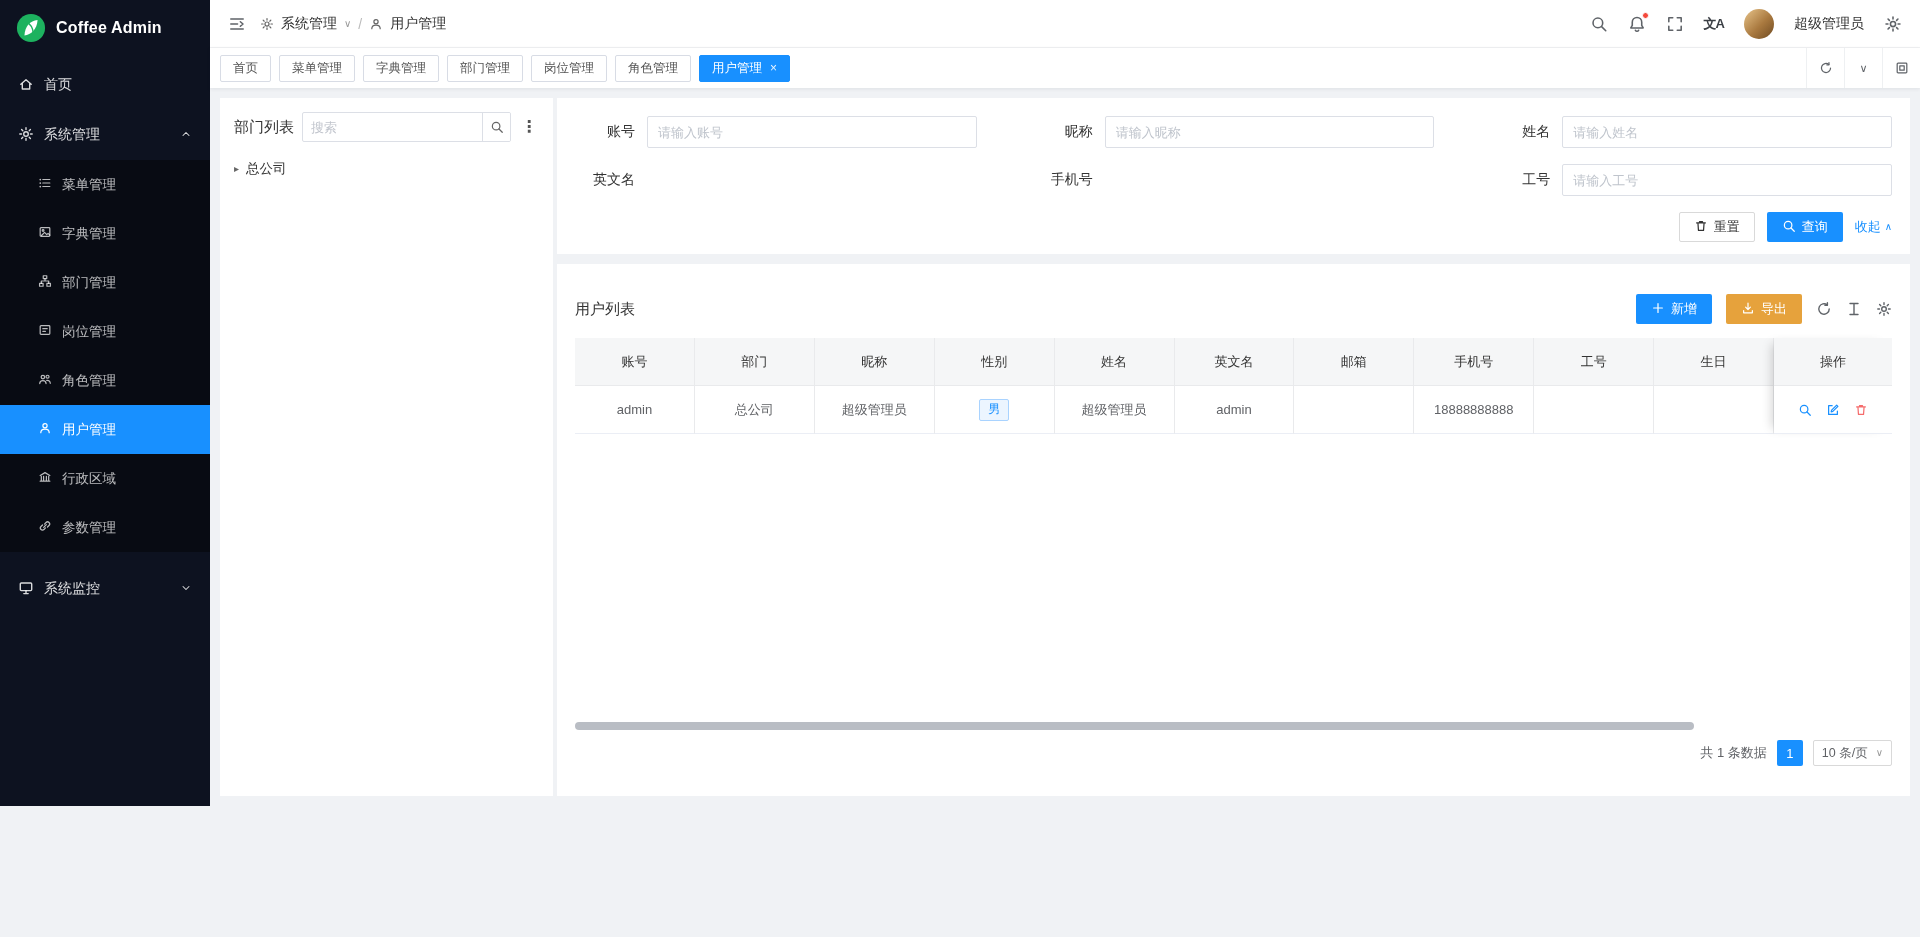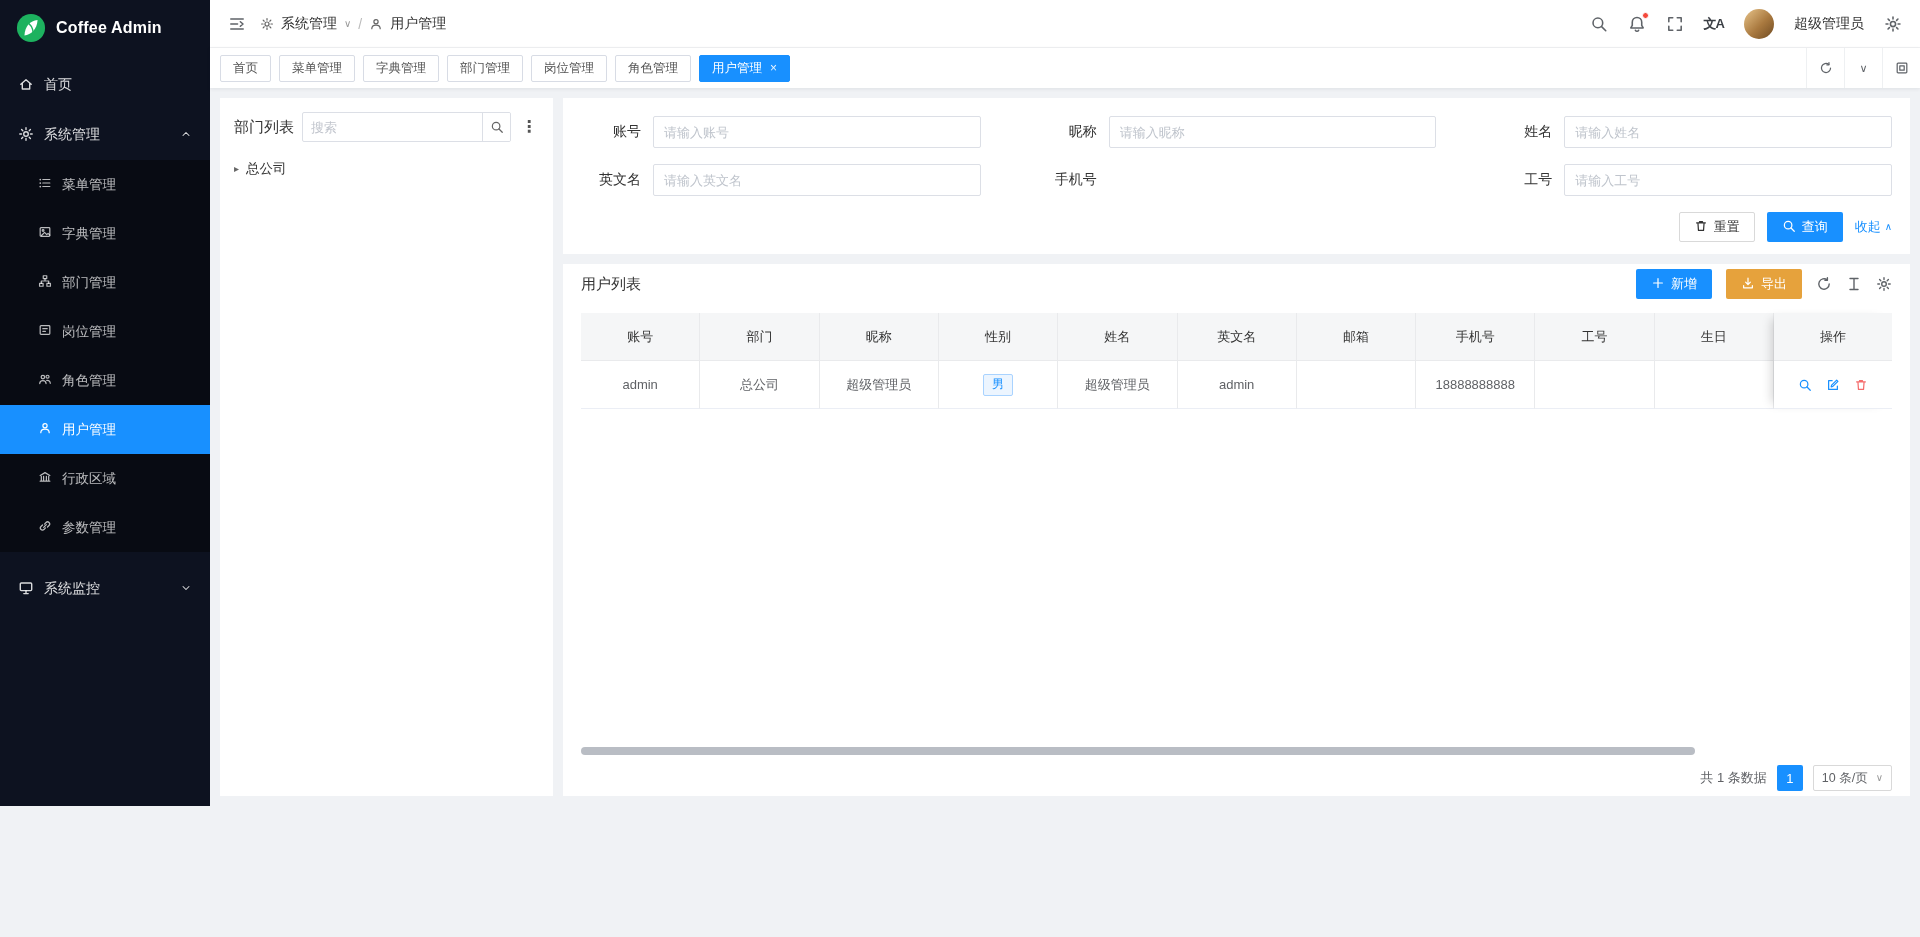--- a/index.html
+++ b/index.html
@@ -42,21 +42,21 @@
 
   
   .tabbar{height:40px;background:#fff;display:flex;align-items:center;padding-left:10px;box-shadow:0 1px 4px rgba(0,21,41,.08);flex-shrink:0;position:relative;z-index:2}
   .tab{height:27px;display:flex;align-items:center;gap:8px;padding:0 12px;border:1px solid #d8dce5;border-radius:2px;background:#fff;color:#555;font-size:12.5px;margin-right:8px;cursor:pointer;white-space:nowrap}
   .tab.active{background:#1890ff;border-color:#1890ff;color:#fff}
   .tab .x{font-size:12px;opacity:.9}
   .tab-tools{margin-left:auto;display:flex;align-items:stretch;height:100%}
   .ttool{width:38px;display:flex;align-items:center;justify-content:center;border-left:1px solid #eef0f2;color:#5f6368;cursor:pointer}
 
   
-  .content{flex:1;display:flex;gap:10px;padding:10px;min-height:0}
+  .content{flex:1;display:flex;gap:4px;padding:10px;min-height:0}
   .dept-panel{width:333px;background:#fff;padding:14px;display:flex;flex-direction:column;flex-shrink:0}
   .dept-head{display:flex;align-items:center;gap:8px}
   .dept-title{font-size:15px;color:#333;white-space:nowrap;font-weight:500}
   .dept-search{flex:1;height:30px;border:1px solid #dcdfe6;border-radius:2px;display:flex;align-items:center;overflow:hidden}
   .dept-search input{flex:1;border:none;outline:none;padding:0 8px;font-size:13px;color:#333;min-width:0;font-family:inherit}
   .dept-search input::placeholder{color:#c0c4cc}
   .dept-search .sbtn{width:28px;height:100%;display:flex;align-items:center;justify-content:center;border-left:1px solid #dcdfe6;color:#666;cursor:pointer;background:#fff}
   .dots{color:#555;font-size:16px;cursor:pointer;padding:0 2px;font-weight:bold}
   .tree{margin-top:16px}
   .tree-item{display:flex;align-items:center;gap:7px;font-size:13.5px;color:#333;cursor:pointer;padding:2px 0}
@@ -72,21 +72,21 @@
   .finput{flex:1;height:32px;border:1px solid #dcdfe6;border-radius:2px;padding:0 10px;font-size:13px;color:#333;outline:none;min-width:0;font-family:inherit}
   .finput::placeholder{color:#bfc4cc}
   .factions{display:flex;align-items:center;justify-content:flex-end;gap:12px;margin-top:16px}
   .btn{height:30px;display:inline-flex;align-items:center;gap:6px;padding:0 14px;border-radius:2px;font-size:13px;cursor:pointer;border:1px solid transparent;white-space:nowrap}
   .btn-plain{background:#fff;border-color:#d9d9d9;color:#333}
   .btn-primary{background:#1890ff;color:#fff}
   .btn-warning{background:#e6a23c;color:#fff}
   .link-blue{color:#1890ff;font-size:13px;display:inline-flex;align-items:center;gap:4px;cursor:pointer}
 
   
-  .table-card{background:#fff;flex:1;padding:5px 18px;display:flex;flex-direction:column;min-height:0}
+  .table-card{background:#fff;flex:1;padding:30px 18px;display:flex;flex-direction:column;min-height:0}
   .tc-toolbar{display:flex;align-items:center}
   .tc-title{font-size:15px;color:#333;font-weight:500}
   .tc-right{margin-left:auto;display:flex;align-items:center;gap:14px;color:#5f6368}
   .tc-right .btn{height:30px}
   .tool-ic{cursor:pointer;display:inline-flex;color:#5f6368}
 
   .tbl{display:flex;margin-top:14px}
   .tbl-main{flex:1;min-width:0}
   .trow{display:grid;grid-template-columns:repeat(10,1fr)}
   .th,.td{height:48px;display:flex;align-items:center;justify-content:center;font-size:13px;border-right:1px solid #e9eaec;overflow:hidden;white-space:nowrap}
@@ -349,21 +349,20 @@
             <div class="fgroup">
               <span class="flabel">昵称</span>
               <input class="finput" placeholder="请输入昵称" style="">
             </div>
             <div class="fgroup">
               <span class="flabel">姓名</span>
               <input class="finput" placeholder="请输入姓名" style="">
             </div>
             <div class="fgroup">
               <span class="flabel">英文名</span>
-              <input class="finput" placeholder="请输入英文名" style="">
             </div>
             <div class="fgroup">
               <span class="flabel">手机号</span>
             </div>
             <div class="fgroup">
               <span class="flabel">工号</span>
               <input class="finput" placeholder="请输入工号" style="">
             </div>
           </div>
           <div class="factions">

